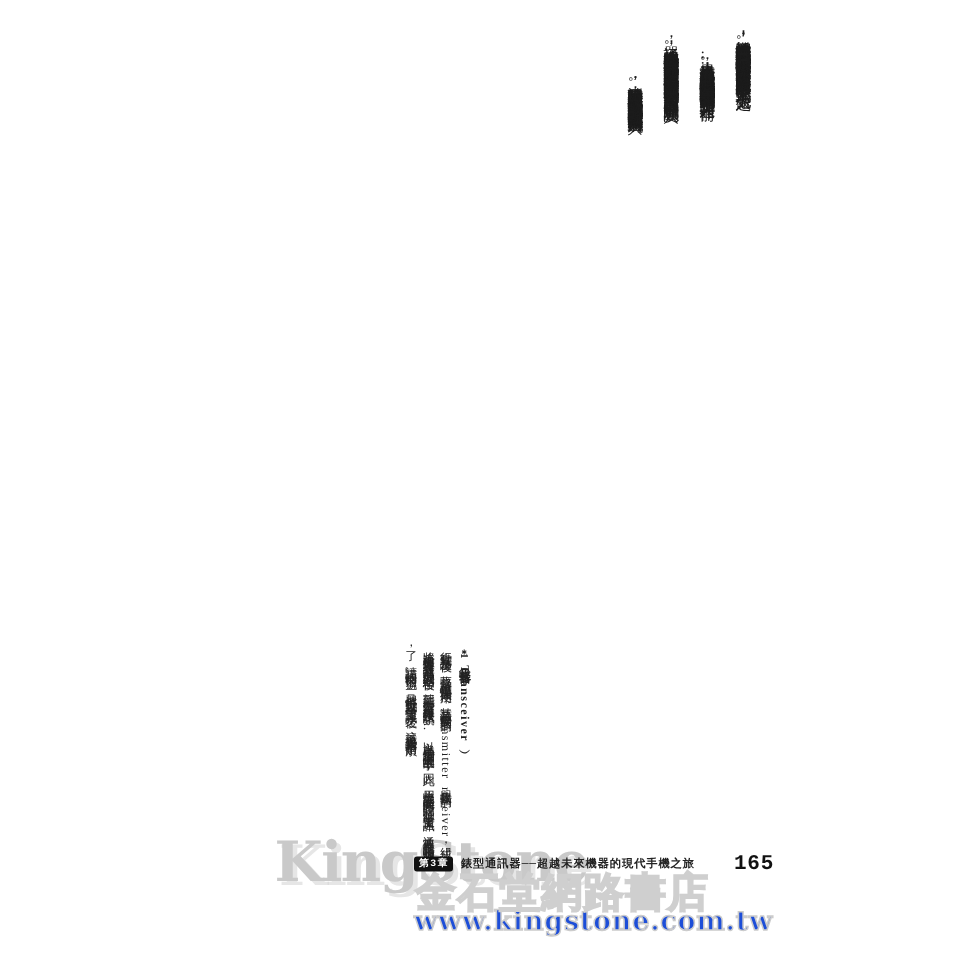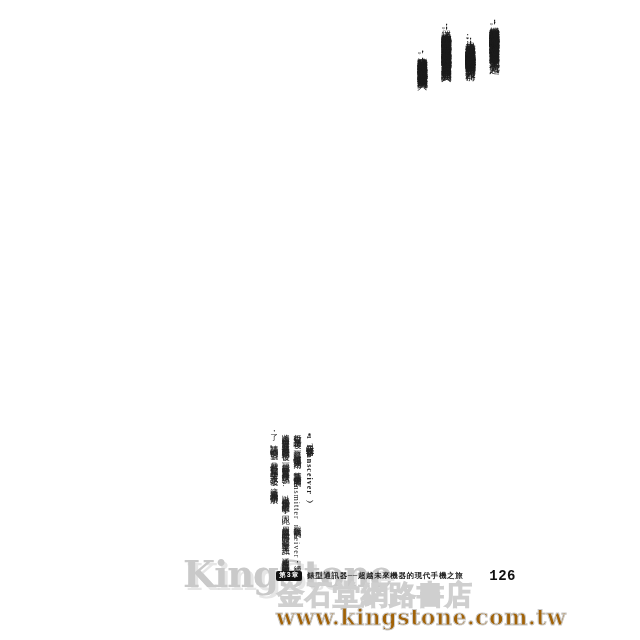--- a/index.html
+++ b/index.html
@@ -62,22 +62,22 @@
     margin-top:16px;
   }
   .wm-store {
     left:277px; top:577px; z-index:3;
     font-size:27px; font-weight:bold; letter-spacing:1px;
     color:#ebebeb; -webkit-text-stroke:1.2px #cfcfcf;
   }
   .wm-url {
     left:276px; top:604px; z-index:1;
     font-family:"DejaVu Serif","Liberation Serif",serif;
-    font-size:22px; font-weight:bold; letter-spacing:0.5px;
-    color:#a16207; -webkit-text-stroke:1px #cccccc;
+    font-size:18px; font-weight:bold; letter-spacing:0.5px;
+    color:#1d4ed8; -webkit-text-stroke:1px #cccccc;
   }
 </style>
 </head>
 <body>
 
 <div class="page">
 
   <div class="wm wm-script">KingStone</div>
 
   <div class="main-text">
@@ -91,16 +91,16 @@
     <div class="fn-header"><span class="fn-marker">＊1</span><span>收發器</span><span>（Transceiver）</span></div>
     <div class="fn-body">行動電話普及後，收發器一詞也慢慢無人使用。其語源是由發送器的transmitter與接收器的receiver組成，將這兩種迴路有許多共通部分的機器結合後，就能用一臺裝置發送與接收訊號……以上就是這個詞誕生的故事。因此，用收發器不能同時「說」和「聽」（半雙工通訊），通常要在說話時加上「我了解了，請講」的切換信號。一旦習慣行動電話（全雙工通訊）之後，這就會讓人相當不耐煩了。</div>
   </div>
 
   <div class="wm wm-store">金石堂網路書店</div>
   <div class="wm wm-url">www.kingstone.com.tw</div>
 
   <div class="footer">
     <span class="chip">第3章</span>
     <span class="ftitle">錶型通訊器──超越未來機器的現代手機之旅</span>
-    <span class="pnum">126</span>
+    <span class="pnum">165</span>
   </div>
 
 </div>
 
 </body></html>

